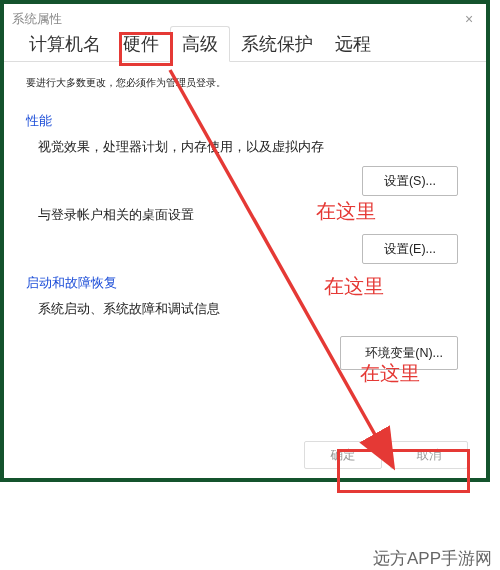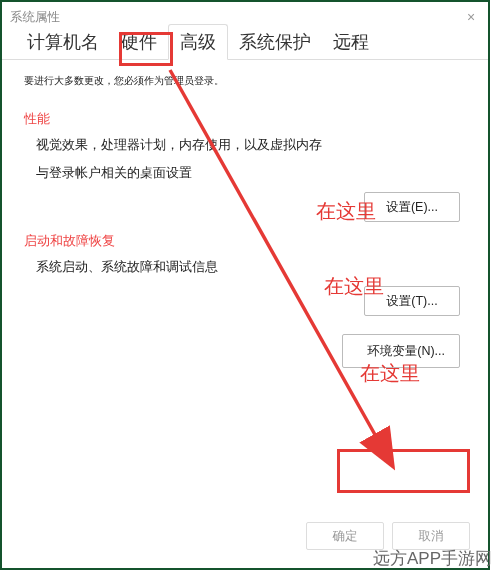--- a/index.html
+++ b/index.html
@@ -7,22 +7,22 @@
     font-family: "Microsoft YaHei", "SimSun", sans-serif;
     font-size: 12px;
     background: #fff;
     width: 500px;
     height: 570px;
     position: relative;
     overflow: hidden;
   }
   .dialog {
     width: 490px;
-    height: 570px;
-    border: 2px solid #14532d;
+    height: 482px;
+    border: 4px solid #14532d;
     background: #fff;
     position: relative;
   }
   .titlebar {
     height: 30px;
     display: flex;
     align-items: center;
     justify-content: space-between;
     padding: 0 8px;
     color: #888;
@@ -69,21 +69,21 @@
   .intro {
     font-size: 10px;
     color: #222;
     margin-bottom: 22px;
   }
   .section {
     margin-bottom: 10px;
   }
   .section-title {
     font-size: 13px;
-    color: #ef4444;
+    color: #1d4ed8;
     margin-bottom: 8px;
   }
   .section-desc {
     font-size: 13px;
     color: #222;
     padding-left: 12px;
     margin-bottom: 10px;
   }
   .btn-row {
     display: flex;
@@ -108,20 +108,21 @@
     border: 3px solid #e53935;
     pointer-events: none;
     z-index: 50;
   }
   .bottom-bar {
     position: absolute;
     bottom: 0; left: 0; right: 0;
     height: 46px;
     display: flex;
     justify-content: flex-end;
+    align-items: center;
     padding-right: 18px;
     gap: 8px;
   }
   .bottom-bar .win-btn {
     min-width: 78px;
     height: 28px;
     color: #999;
     border-color: #ddd;
   }
   .annotation {
@@ -165,35 +166,35 @@
     <div class="tab">系统保护</div>
     <div class="tab">远程</div>
   </div>
 
   <div class="content">
     <div class="intro">要进行大多数更改，您必须作为管理员登录。</div>
 
     <div class="section">
       <div class="section-title">性能</div>
       <div class="section-desc">视觉效果，处理器计划，内存使用，以及虚拟内存</div>
+      <div class="btn-row">
+        <button class="win-btn">设置(S)...</button>
+      </div>
     </div>
 
     <div class="section">
       <div class="section-desc">与登录帐户相关的桌面设置</div>
       <div class="btn-row">
         <button class="win-btn">设置(E)...</button>
       </div>
     </div>
 
     <div class="section">
       <div class="section-title">启动和故障恢复</div>
       <div class="section-desc">系统启动、系统故障和调试信息</div>
-      <div class="btn-row">
-        <button class="win-btn">设置(T)...</button>
-      </div>
     </div>
 
     <div class="btn-row" style="margin-top:18px;">
       <button class="win-btn" style="min-width:118px;height:34px;text-align:right;">环境变量(N)...</button>
     </div>
 
   </div>
 
   <div class="bottom-bar">
     <button class="win-btn">确定</button>

